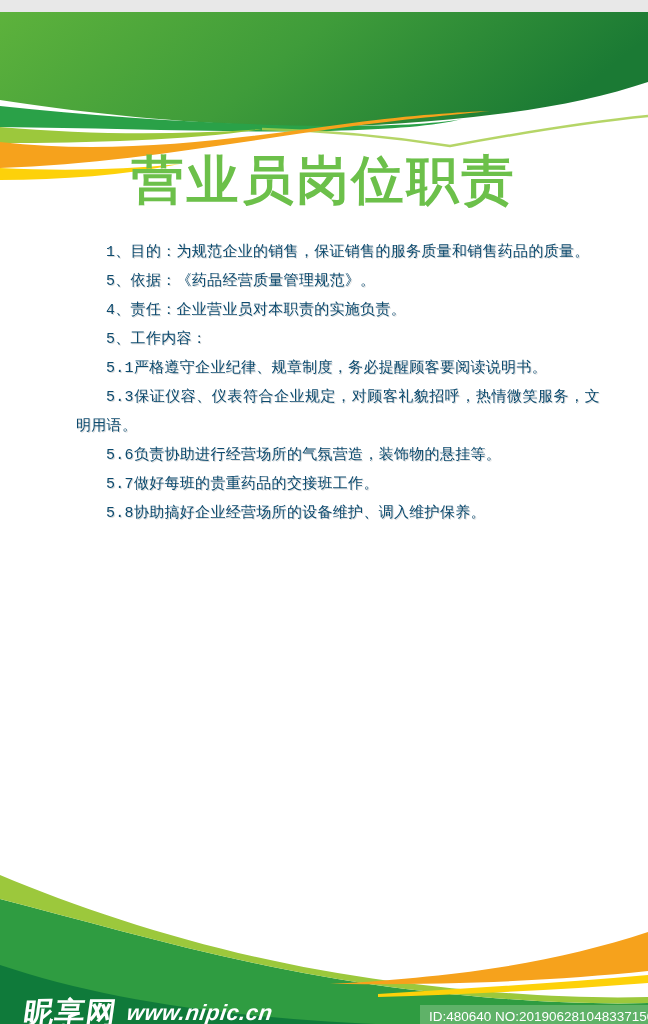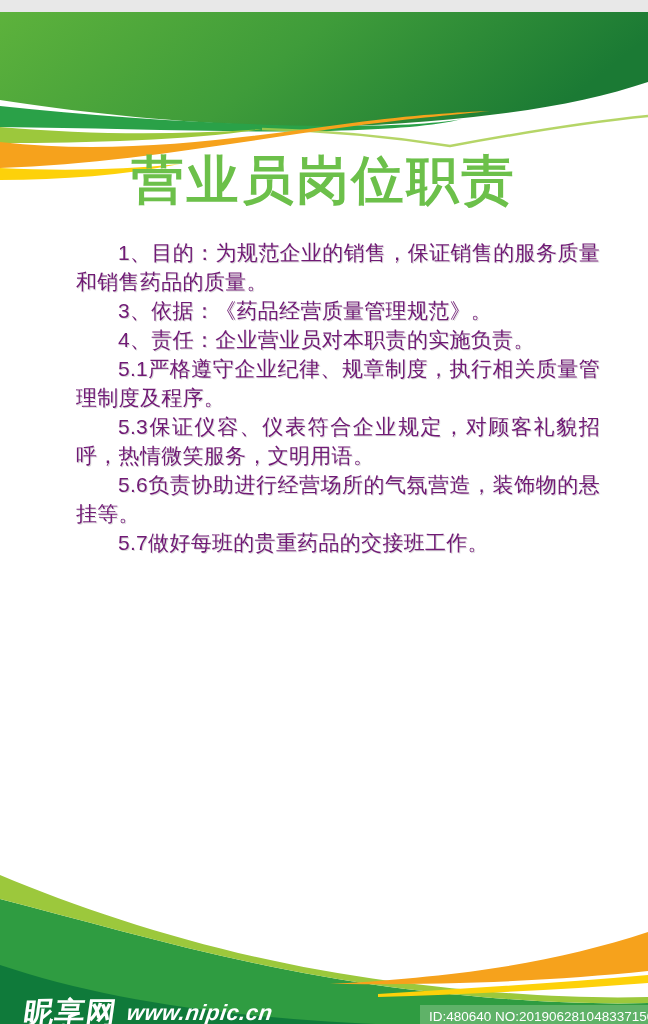--- a/index.html
+++ b/index.html
@@ -11,24 +11,25 @@
   .header-svg{position:absolute;top:0;left:0;width:648px;height:210px;display:block;}
   .bottom-svg{position:absolute;top:854px;left:0;width:648px;height:170px;display:block;}
   .page-title{
     position:absolute;top:134px;left:0;width:648px;
     text-align:center;margin:0;
     font-size:52px;font-weight:800;letter-spacing:3px;
     color:#6cc04a;
   }
   .body-text{
     position:absolute;top:226px;left:76px;width:524px;
-    font-size:21px;line-height:29px;color:#701a75;
+    font-size:15px;line-height:29px;color:#0c4a6e;
     text-align:justify;
     text-shadow:1px 1.2px 0 rgba(150,150,150,0.35);
     letter-spacing:0.3px;
+    font-family:Liberation Mono, monospace;
   }
   .body-text p{margin:0;text-indent:2em;}
   .footer-brand{
     position:absolute;top:984px;left:24px;height:34px;
     display:flex;align-items:center;gap:10px;
     color:#ffffff;transform:skewX(-8deg);white-space:nowrap;
   }
   .footer-brand .brand-cn{font-size:30px;font-weight:900;letter-spacing:1px;}
   .footer-brand .brand-url{font-size:22px;font-weight:800;font-style:italic;letter-spacing:0.5px;}
   .id-badge{
@@ -56,26 +57,28 @@
     <path d="M0,115 C90,123 180,123 262,117 C196,128 92,131 0,131 Z" fill="#9cc83c"></path>
     <path d="M262,117 C340,119 412,128 450,134 C520,121 588,110 648,104" stroke="#a8ce4c" stroke-width="2.5" fill="none" opacity="0.85"></path>
     <path d="M0,130 C120,144 240,126 352,111 C412,103 462,100 490,99 C462,102 414,106 354,114 C248,128 122,152 0,156 Z" fill="#f6a21c"></path>
     <path d="M0,156 C60,159 122,158 180,152 C124,163 62,168 0,168 Z" fill="#fdd10a"></path>
   </svg>
 
   <h1 class="page-title">营业员岗位职责</h1>
 
   <div class="body-text">
     <p>1、目的：为规范企业的销售，保证销售的服务质量和销售药品的质量。</p>
-    <p>3、依据：《药品经营质量管理规范》。</p>
+    <p>5、依据：《药品经营质量管理规范》。</p>
     <p>4、责任：企业营业员对本职责的实施负责。</p>
-    <p>5.1严格遵守企业纪律、规章制度，执行相关质量管理制度及程序。</p>
+    <p>5、工作内容：</p>
+    <p>5.1严格遵守企业纪律、规章制度，务必提醒顾客要阅读说明书。</p>
     <p>5.3保证仪容、仪表符合企业规定，对顾客礼貌招呼，热情微笑服务，文明用语。</p>
     <p>5.6负责协助进行经营场所的气氛营造，装饰物的悬挂等。</p>
     <p>5.7做好每班的贵重药品的交接班工作。</p>
+    <p>5.8协助搞好企业经营场所的设备维护、调入维护保养。</p>
   </div>
 
   <svg class="bottom-svg" viewBox="0 0 648 170" preserveAspectRatio="none" aria-hidden="true">
     <path d="M0,33 C110,61 240,101 390,121 C490,134 580,139 648,137 L648,170 H0 Z" fill="#2f9c41"></path>
     <path d="M0,99 C110,136 240,153 400,159 C492,162 582,163 648,161 L648,170 H0 Z" fill="#0f7a3a"></path>
     <path d="M0,9 C110,55 240,95 390,115 C490,128 580,133 648,131 L648,137 C580,139 490,134 390,121 C240,101 110,61 0,33 Z" fill="#9cc83c"></path>
     <path d="M648,66 C556,96 468,110 330,118 C468,119 560,114 648,105 Z" fill="#f6a21c"></path>
     <path d="M378,128 C470,122 560,117 648,109 L648,117 C560,124 470,128 378,131 Z" fill="#fdd10a"></path>
   </svg>
 

